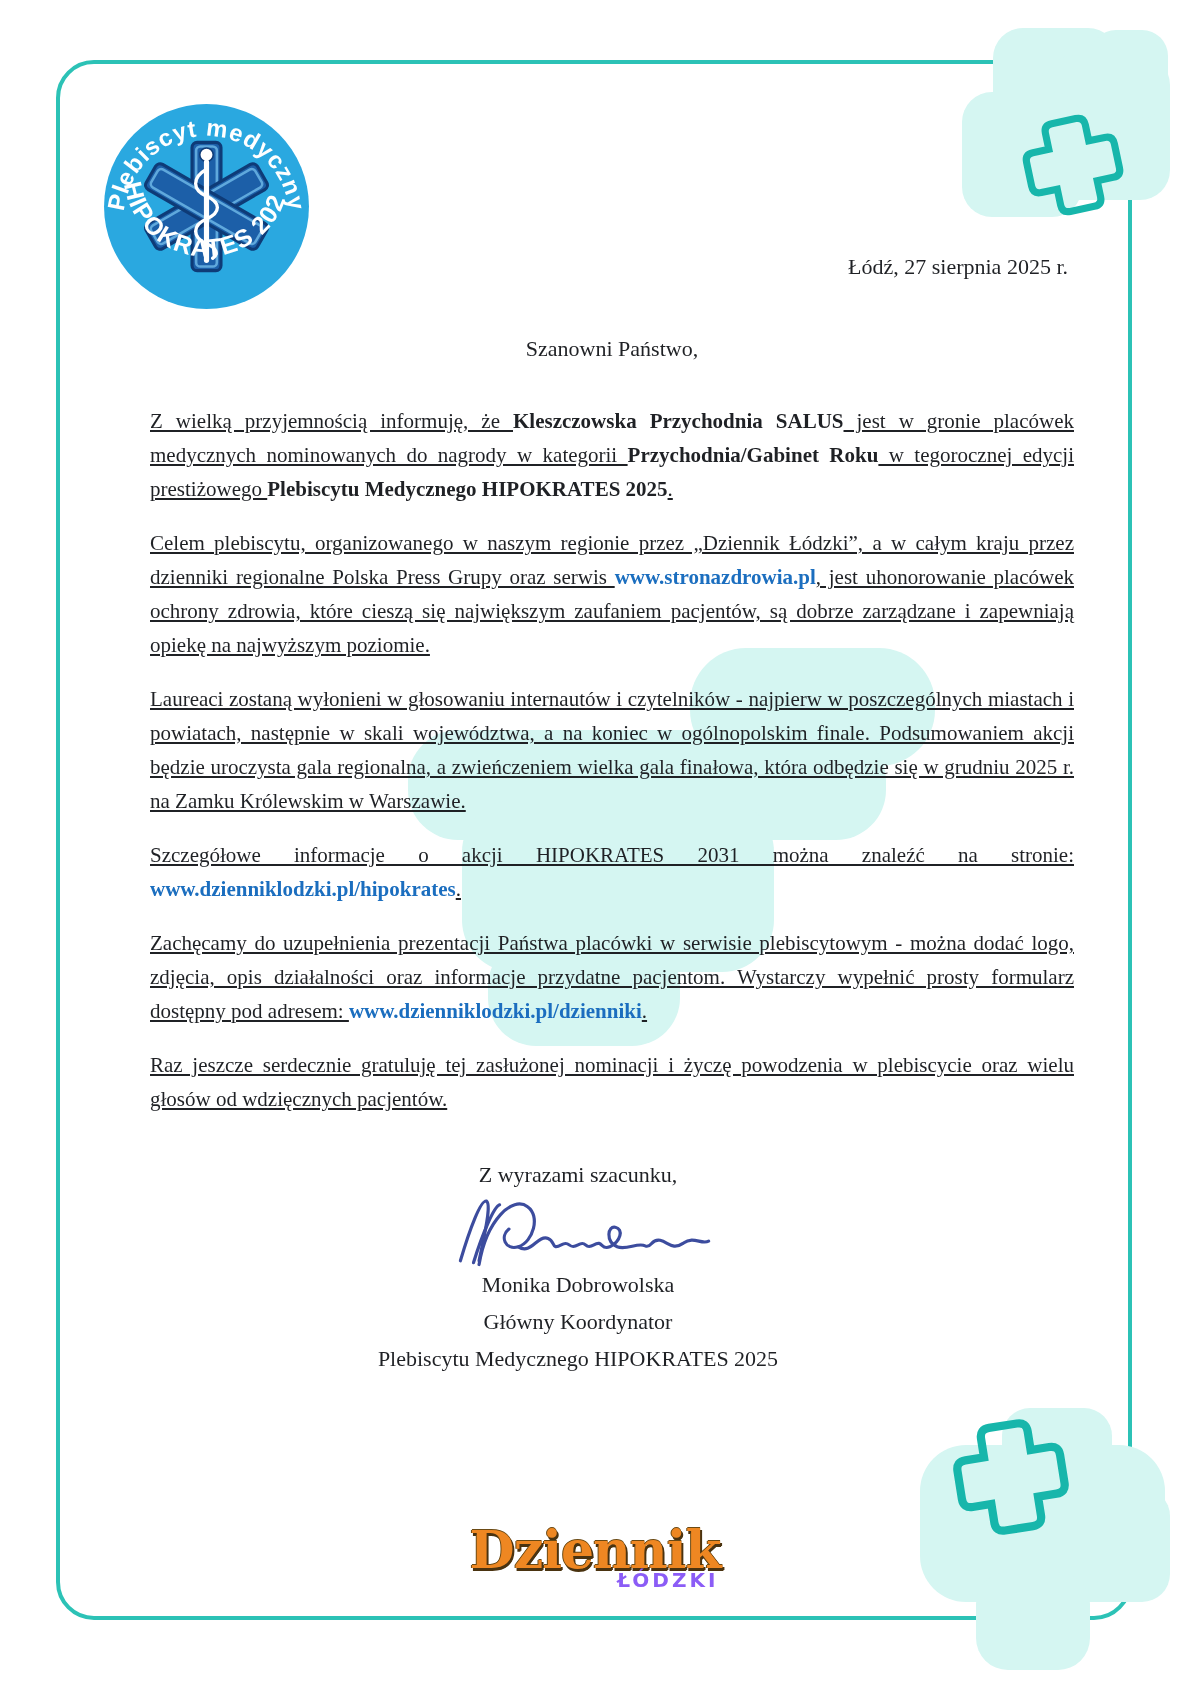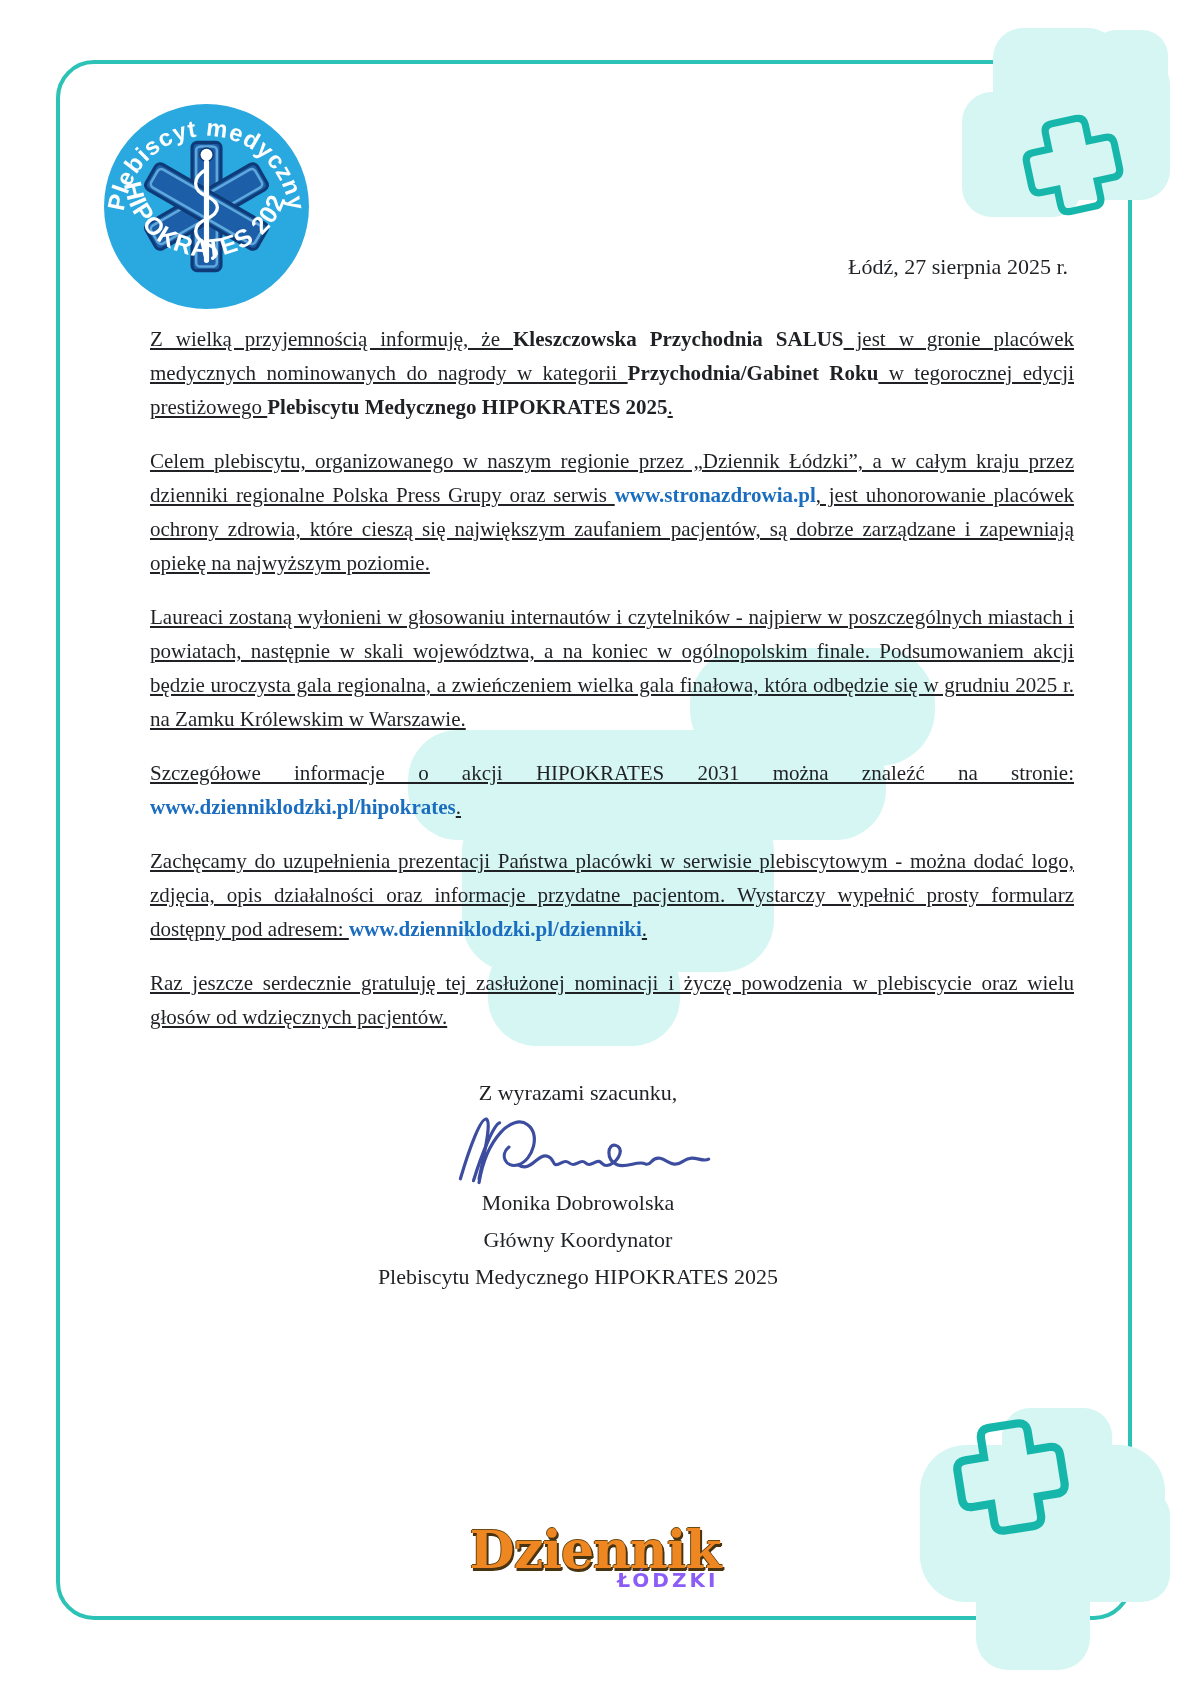--- a/index.html
+++ b/index.html
@@ -94,20 +94,21 @@
   <text font-family="Liberation Sans, sans-serif" font-size="23" font-weight="bold" fill="#ffffff" letter-spacing="1">
     <textPath href="#arcTop" startOffset="50%" text-anchor="middle">Plebiscyt medyczny</textPath>
   </text>
   <text font-family="Liberation Sans, sans-serif" font-size="24" font-weight="bold" fill="#ffffff" letter-spacing="1">
     <textPath href="#arcBottom" startOffset="50%" text-anchor="middle">HIPOKRATES 2025</textPath>
   </text>
 </svg>
 
 <div class="content">
   <div class="date">Łódź, 27 sierpnia 2025 r.</div>
+  <div class="salutation">Szanowni Państwo,</div>
 
   <p class="para"><span class="seg-n">Z wielką przyjemnością informuję, że </span><span class="seg-b">Kleszczowska Przychodnia SALUS</span><span class="seg-n"> jest w gronie placówek medycznych nominowanych do nagrody w kategorii </span><span class="seg-b">Przychodnia/Gabinet Roku</span><span class="seg-n"> w tegorocznej edycji prestiżowego </span><span class="seg-b">Plebiscytu Medycznego HIPOKRATES 2025</span><span class="seg-n">.</span></p>
   <p class="para"><span class="seg-n">Celem plebiscytu, organizowanego w naszym regionie przez „Dziennik Łódzki”, a w całym kraju przez dzienniki regionalne Polska Press Grupy oraz serwis </span><span class="seg-l">www.stronazdrowia.pl</span><span class="seg-n">, jest uhonorowanie placówek ochrony zdrowia, które cieszą się największym zaufaniem pacjentów, są dobrze zarządzane i zapewniają opiekę na najwyższym poziomie.</span></p>
   <p class="para"><span class="seg-n">Laureaci zostaną wyłonieni w głosowaniu internautów i czytelników - najpierw w poszczególnych miastach i powiatach, następnie w skali województwa, a na koniec w ogólnopolskim finale. Podsumowaniem akcji będzie uroczysta gala regionalna, a zwieńczeniem wielka gala finałowa, która odbędzie się w grudniu 2025 r. na Zamku Królewskim w Warszawie.</span></p>
   <p class="para"><span class="seg-n">Szczegółowe informacje o akcji HIPOKRATES 2031 można znaleźć na stronie: </span><span class="seg-l">www.dzienniklodzki.pl/hipokrates</span><span class="seg-n">.</span></p>
   <p class="para"><span class="seg-n">Zachęcamy do uzupełnienia prezentacji Państwa placówki w serwisie plebiscytowym - można dodać logo, zdjęcia, opis działalności oraz informacje przydatne pacjentom. Wystarczy wypełnić prosty formularz dostępny pod adresem: </span><span class="seg-l">www.dzienniklodzki.pl/dzienniki</span><span class="seg-n">.</span></p>
   <p class="para"><span class="seg-n">Raz jeszcze serdecznie gratuluję tej zasłużonej nominacji i życzę powodzenia w plebiscycie oraz wielu głosów od wdzięcznych pacjentów.</span></p>
 
   <div class="closing-block">
     <div class="closing">Z wyrazami szacunku,</div>

